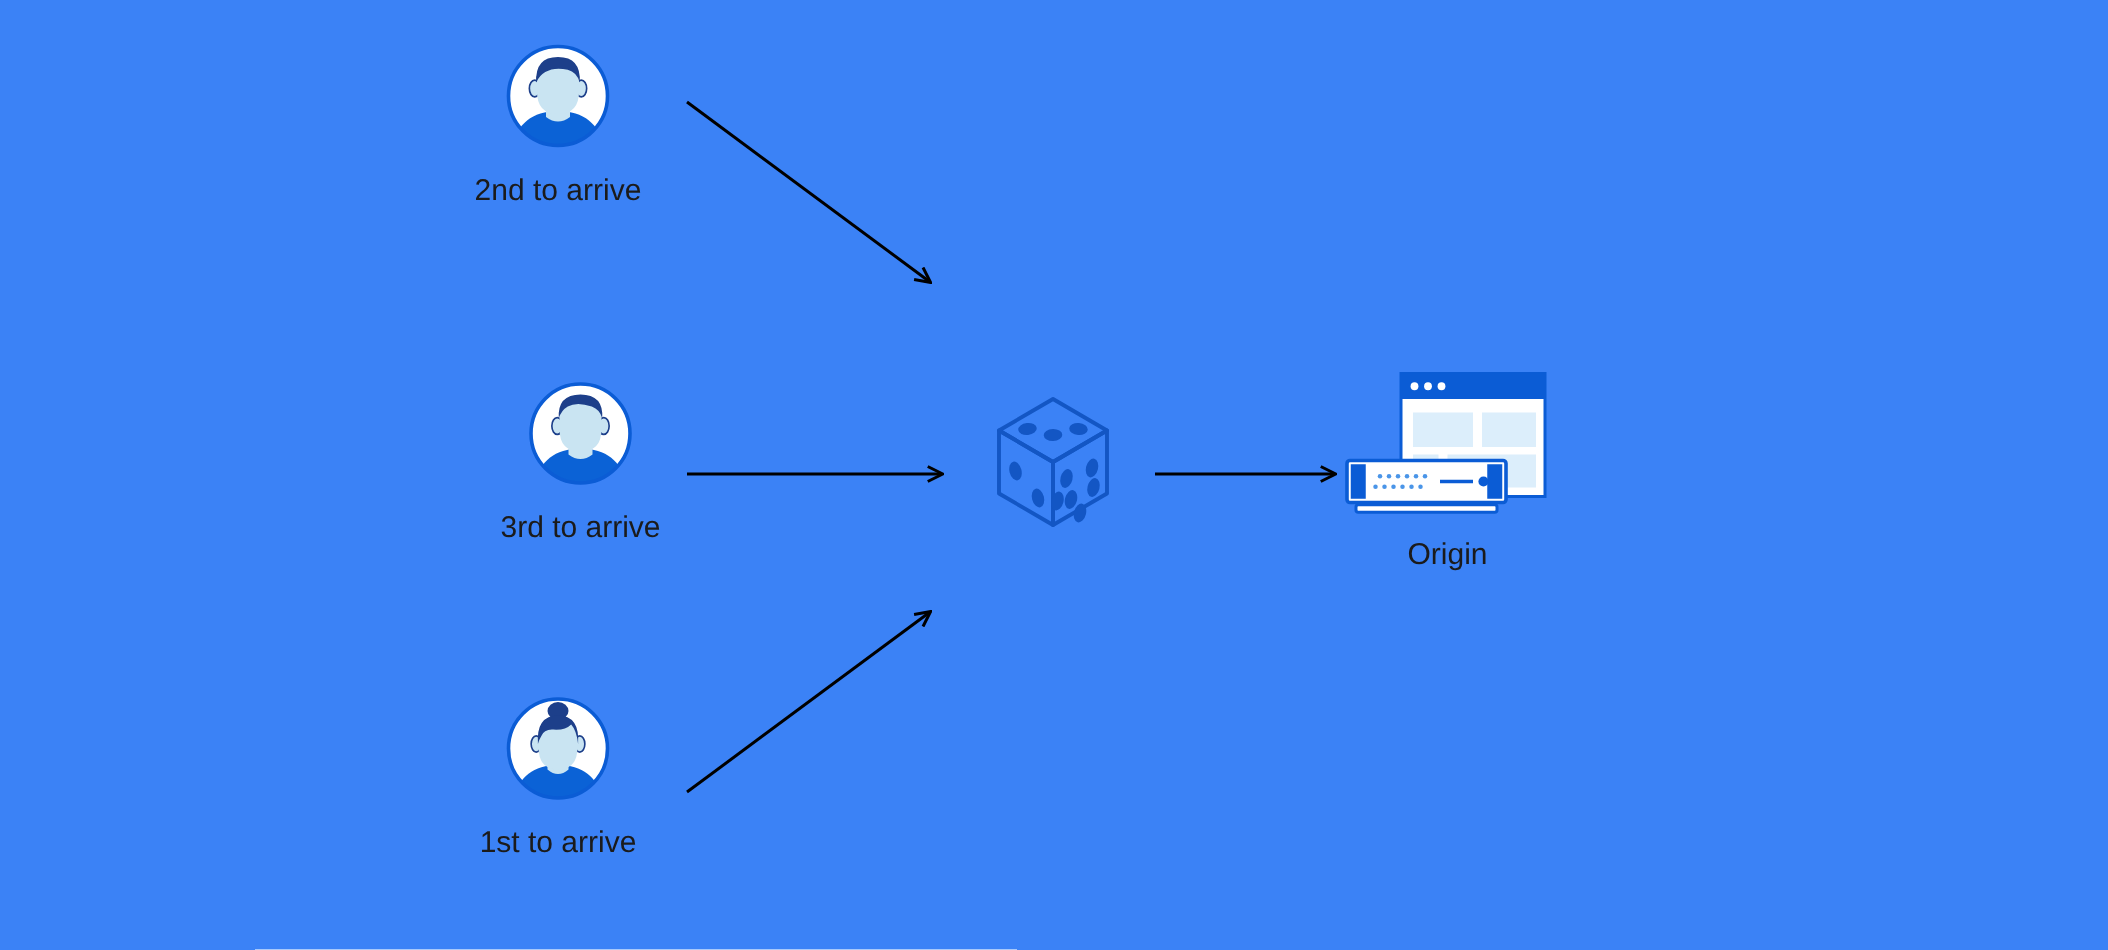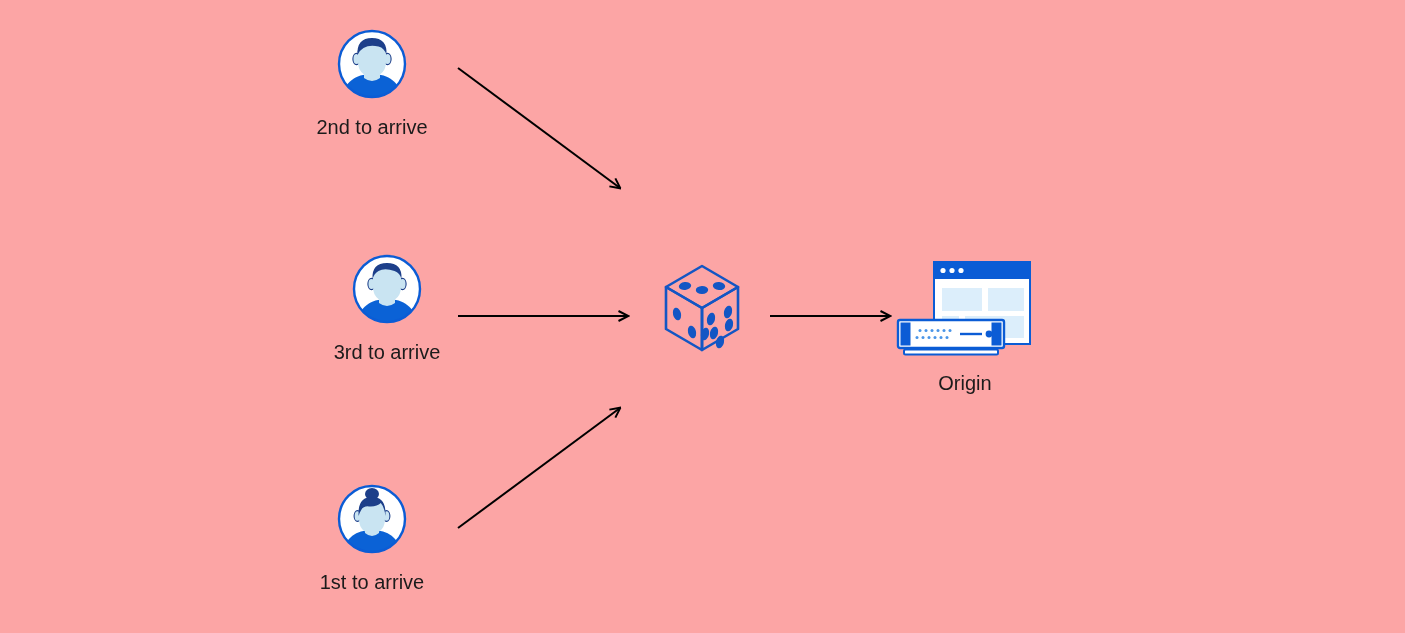--- a/index.html
+++ b/index.html
@@ -8,21 +8,21 @@
     background: #ffffff;
   }
   body {
     font-family: "Liberation Sans", sans-serif;
     -webkit-font-smoothing: antialiased;
   }
   #canvas {
     position: relative;
     width: 1405px;
     height: 633px;
-    background: #fca5a5;
+    background: #3b82f6;
     overflow: hidden;
   }
   .node {
     position: absolute;
   }
   .icon-box {
     position: relative;
   }
   .node-label {
     position: absolute;
@@ -112,21 +112,21 @@
           <ellipse cx="51.5" cy="31" rx="3.6" ry="5.6" fill="#c9e4f2" stroke="#1d3f8a" stroke-width="1.1"></ellipse>
           <path d="M22 26 q0 -14 14 -14 q14 0 14 14 v7 q0 15 -14 15 q-14 0 -14 -15 Z" fill="#c9e4f2"></path>
           <path d="M21.5 26 q-1 -16 14.5 -16 q15.5 0 14.5 16 q-1.5 -6 -7 -8 q-10 -3.5 -16 0 q-4.4 2.6 -6 8 Z" fill="#1d3f8a"></path>
         </g>
         <circle cx="36" cy="36" r="33" fill="none" stroke="#0b5cd5" stroke-width="2.4"></circle>
       </svg>
     </div>
     <div class="node-label" style="left:-84px; top:86px;">3rd to arrive</div>
   </div>
 
-  <div class="node" style="left:336px; top:483px;">
+  <div class="node" style="left:336px; top:463px;">
     <div class="icon-box">
       <svg width="72" height="72" viewBox="0 0 72 72">
         <defs>
           <clipPath id="clipC">
               <circle cx="36" cy="36" r="33"></circle>
             </clipPath>
         </defs>
         <circle cx="36" cy="36" r="33" fill="#ffffff"></circle>
         <g clip-path="url(#clipC)">
           <path d="M36 47 C17 47 7 58 5 76 L67 76 C65 58 55 47 36 47 Z" fill="#0b62d6"></path>
@@ -173,21 +173,21 @@
           <ellipse cx="69" cy="50" rx="4" ry="6.4" transform="rotate(14 69 50)"></ellipse>
           <ellipse cx="55" cy="71" rx="4" ry="6.4" transform="rotate(14 55 71)"></ellipse>
           <ellipse cx="70" cy="63" rx="4" ry="6.4" transform="rotate(14 70 63)"></ellipse>
           <ellipse cx="61" cy="80" rx="4" ry="6.4" transform="rotate(14 61 80)"></ellipse>
           <ellipse cx="46" cy="72" rx="4" ry="6.4" transform="rotate(14 46 72)"></ellipse>
         </g>
       </svg>
     </div>
   </div>
 
-  <div class="node" style="left:896px; top:258px;">
+  <div class="node" style="left:896px; top:245px;">
     <div class="icon-box">
       <svg width="140" height="105" viewBox="0 0 140 105">
 
         <g>
           <rect x="38" y="4" width="96" height="82" fill="#ffffff" stroke="#0b5cd5" stroke-width="2"></rect>
           <rect x="38" y="4" width="96" height="17" fill="#0b5cd5"></rect>
           <circle cx="47" cy="12.5" r="2.6" fill="#ffffff"></circle>
           <circle cx="56" cy="12.5" r="2.6" fill="#ffffff"></circle>
           <circle cx="65" cy="12.5" r="2.6" fill="#ffffff"></circle>
 

